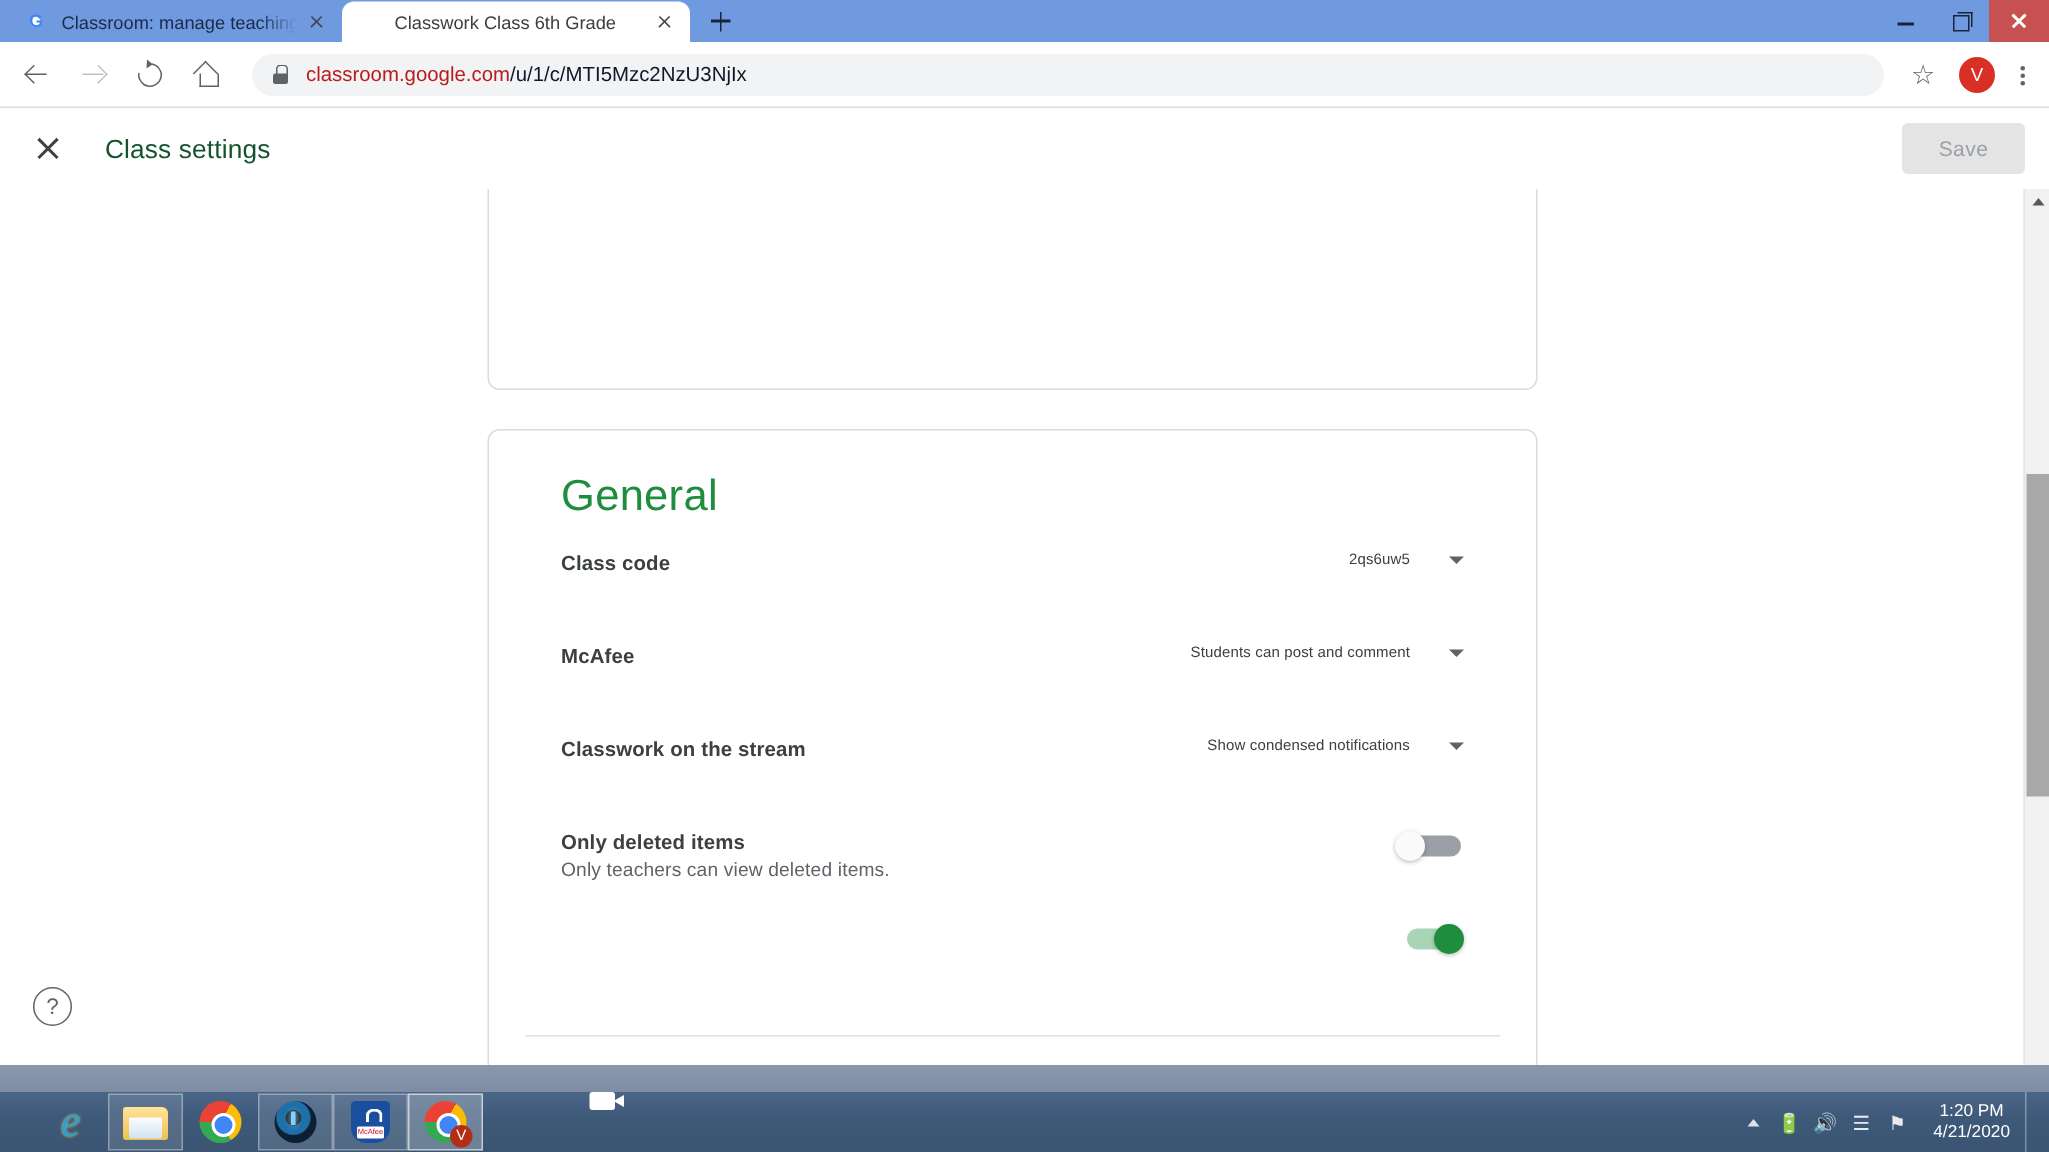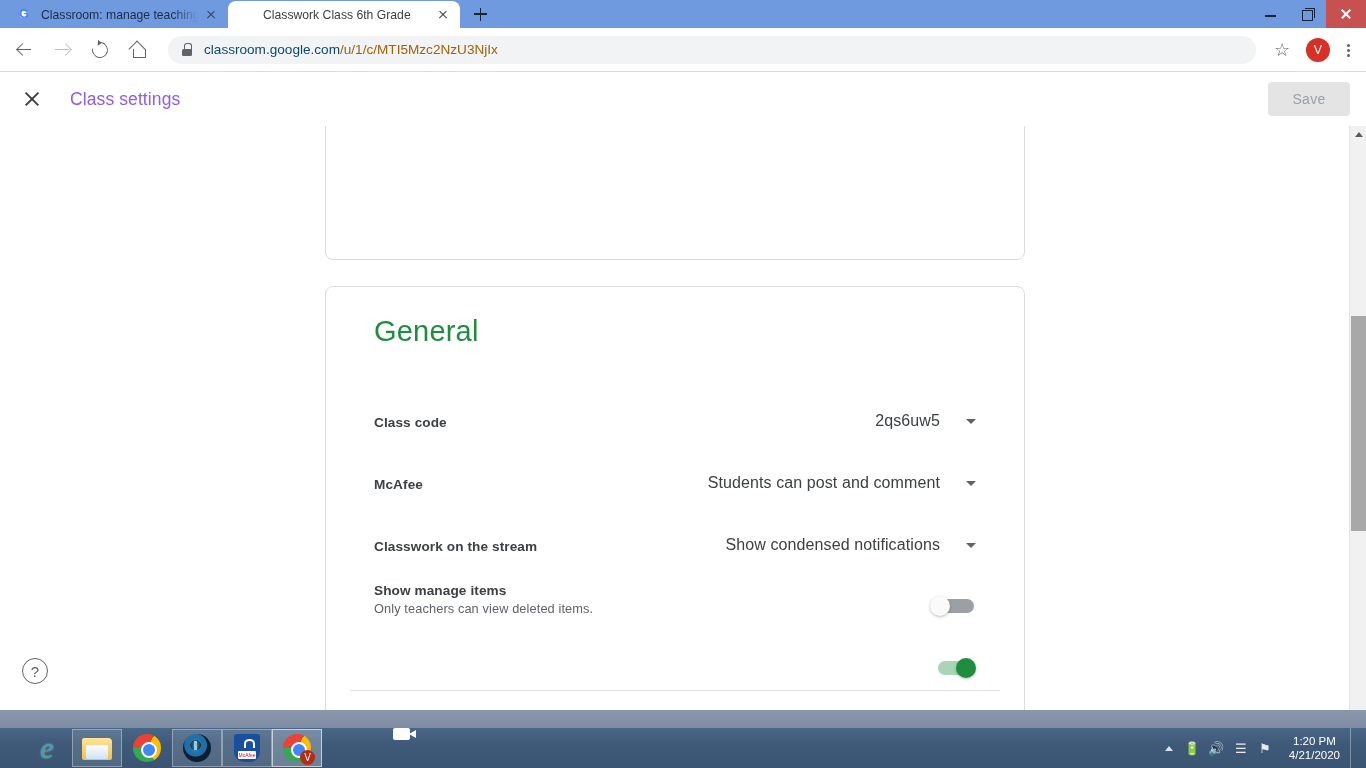--- a/index.html
+++ b/index.html
@@ -130,22 +130,22 @@
   }
   .lock { width:10px; height:13px; position:relative; margin-right:12px; flex:0 0 10px; }
   .lock::before {
     content:""; position:absolute; left:0; bottom:0; width:10px; height:7.5px;
     background:#5f6368; border-radius:1.5px;
   }
   .lock::after {
     content:""; position:absolute; left:2px; top:0; width:6px; height:7px;
     border:1.6px solid #5f6368; border-bottom:none; border-radius:3px 3px 0 0;
   }
-  .url-host { color:#0c4a6e; }
-  .url-path { color:#a16207; }
+  .url-host { color:#b91c1c; }
+  .url-path { color:#0f172a; }
 
   .star {
     width:32px; height:32px; position:relative; flex:0 0 32px; margin-left:2px;
     display:flex; align-items:center; justify-content:center;
     font-size:18px; color:#5f6368;
   }
   .avatar {
     width:24px; height:24px; border-radius:50%; background:#d93025; color:#fff;
     display:flex; align-items:center; justify-content:center;
     font-size:12.5px; margin:0 8px; flex:0 0 24px;
@@ -164,48 +164,48 @@
   .app-header {
     height:54px; display:flex; align-items:center; padding-left:20px;
     background:#fff; position:relative; z-index:5;
   }
   .close-x { width:24px; height:24px; position:relative; flex:0 0 24px; }
   .close-x::before, .close-x::after {
     content:""; position:absolute; left:3px; top:11px; width:18px; height:1.9px; background:#3c4043;
   }
   .close-x::before { transform:rotate(45deg); }
   .close-x::after  { transform:rotate(-45deg); }
-  .app-title { font-size:17.5px; color:#8b5cf6; margin-left:26px; letter-spacing:.1px; }
+  .app-title { font-size:17.5px; color:#14532d; margin-left:26px; letter-spacing:.1px; }
   .save-btn {
     position:absolute; right:16px; top:10px; width:82px; height:34px;
     background:#e4e4e4; color:#9aa0a6; border:none; border-radius:4px;
     font-size:14px; font-family:inherit; letter-spacing:.3px;
   }
 
   .scroll-area { position:relative; height:614px; background:#fff; }
 
   .card {
     position:absolute; left:325px; width:700px;
     background:#fff; border:1px solid #dadce0; border-radius:8px;
   }
   .card-top-partial { top:-40px; height:174px; }
   .card-general { top:160px; height:521px; padding:0 24px; }
 
   .card-title {
     font-size:29px; color:#1e8e3e; font-weight:400; letter-spacing:.2px;
     padding: 28px 0 0 24px;
   }
 
-  .row { display:flex; align-items:flex-end; min-height:62px; position:relative; padding:0 24px; }
+  .row { display:flex; align-items:flex-start; min-height:62px; position:relative; padding:0 24px; }
   .row-label { font-size:13.6px; color:#3c4043; font-weight:bold; letter-spacing:.1px; }
   .row-sub   { font-size:12.8px; color:#5f6368; margin-top:3px; letter-spacing:.1px; }
   .row-sub.link { color:#1e8e3e; }
 
   .select-wrap { margin-left:auto; display:flex; align-items:center; }
-  .select-value { font-size:16px; color:#3c4043; letter-spacing:.1px; }
+  .select-value { font-size:10px; color:#3c4043; letter-spacing:.1px; }
   .caret {
     width:0; height:0; margin-left:26px;
     border-left:5px solid transparent; border-right:5px solid transparent;
     border-top:5.5px solid #5f6368;
   }
 
   .toggle { margin-left:auto; width:46px; height:20px; position:relative; flex:0 0 46px; }
   .toggle .track {
     position:absolute; left:8px; top:3px; width:36px; height:14px; border-radius:7px;
   }
@@ -444,21 +444,21 @@
         <div class="row">
           <div class="row-label">Classwork on the stream</div>
           <div class="select-wrap">
             <span class="select-value">Show condensed notifications</span>
             <span class="caret"></span>
           </div>
         </div>
 
         <div class="row">
           <div>
-            <div class="row-label">Show manage items</div>
+            <div class="row-label">Only deleted items</div>
             <div class="row-sub">Only teachers can view deleted items.</div>
           </div>
           <div class="toggle off">
             <span class="track"></span>
               <span class="knob"></span>
           </div>
         </div>
 
         <div class="row">
           <div class="toggle on">

